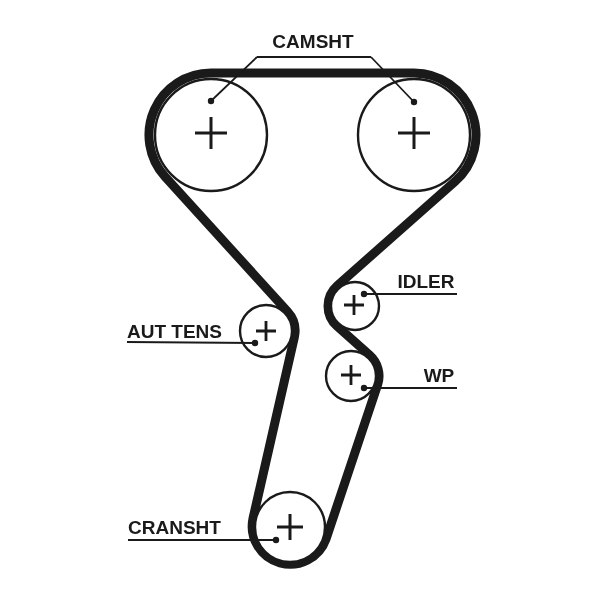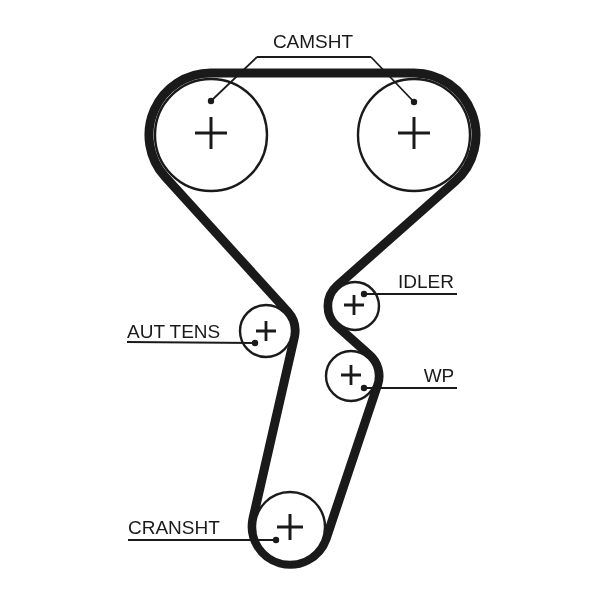--- a/index.html
+++ b/index.html
@@ -6,20 +6,21 @@
     margin: 0;
     padding: 0;
     background: #ffffff;
   }
   .stage {
     position: relative;
     width: 525px;
     height: 589px;
     background: #ffffff;
     font-family: "Liberation Sans", sans-serif;
+    font-weight: bold;
   }
   svg { display: block; }
   text {
     font-family: "Liberation Sans", sans-serif;
     font-size: 19px;
     fill: #1a1a1a;
   }
 </style>
 </head>
 <body>

